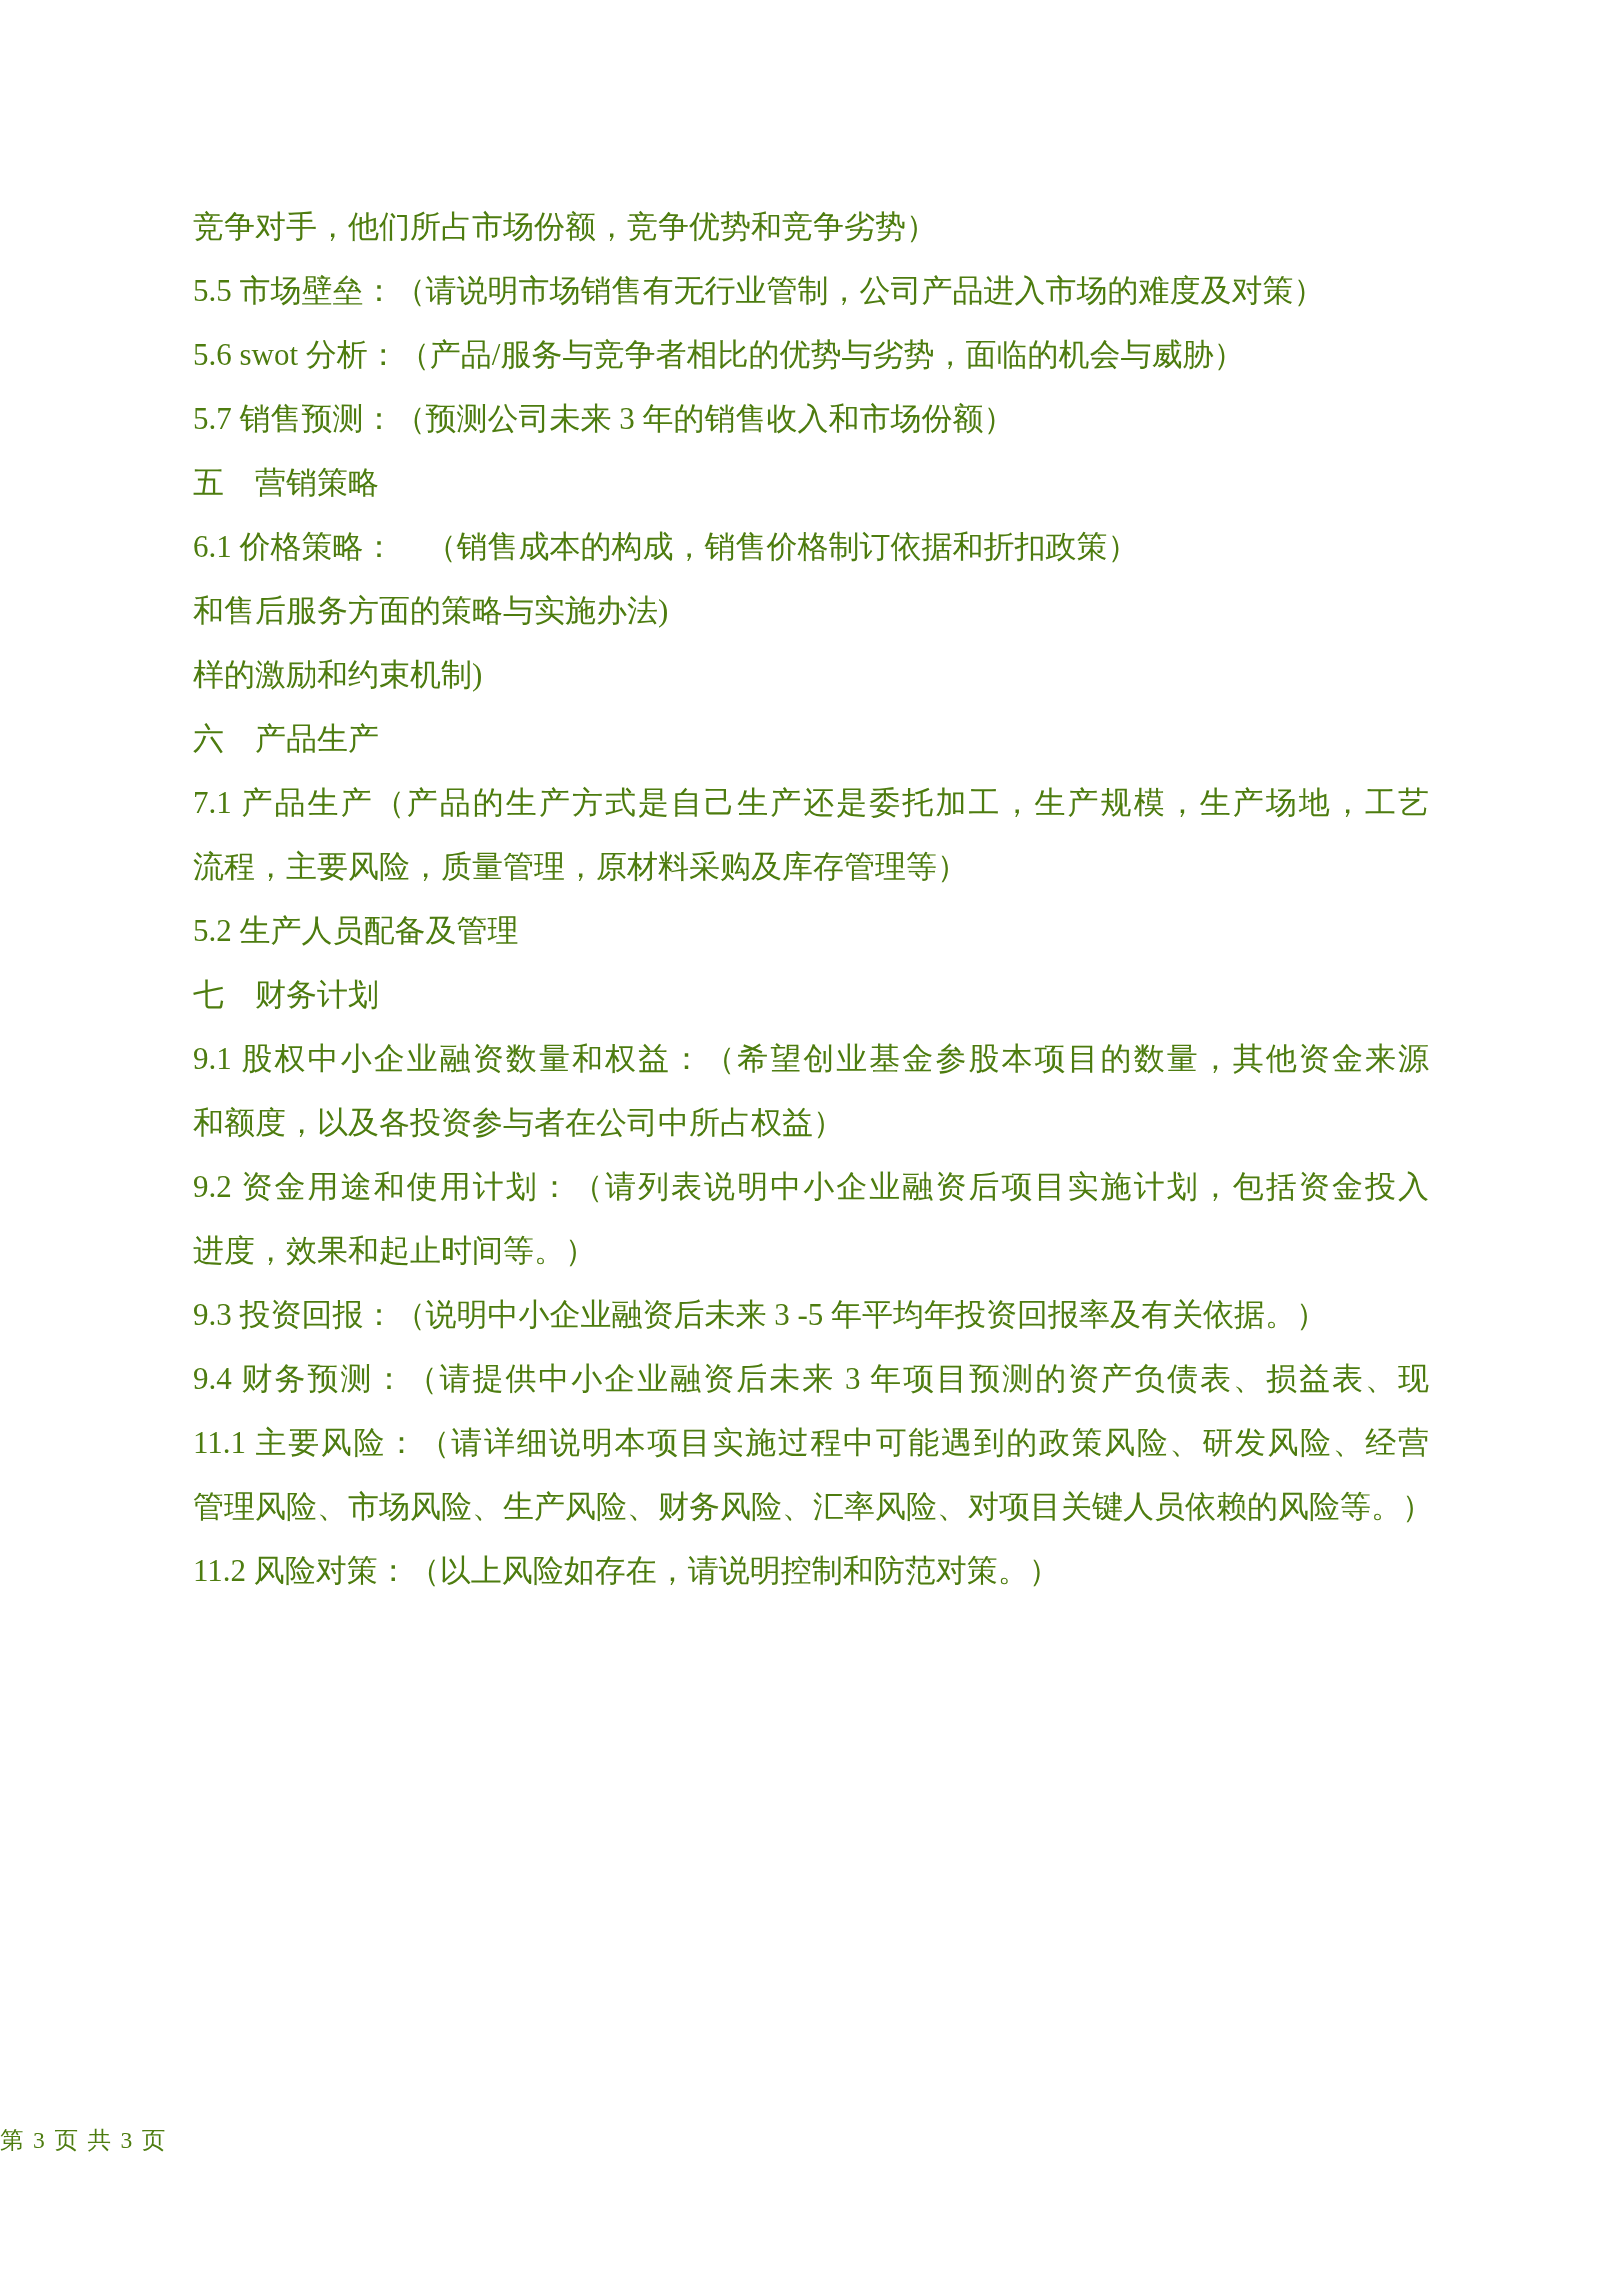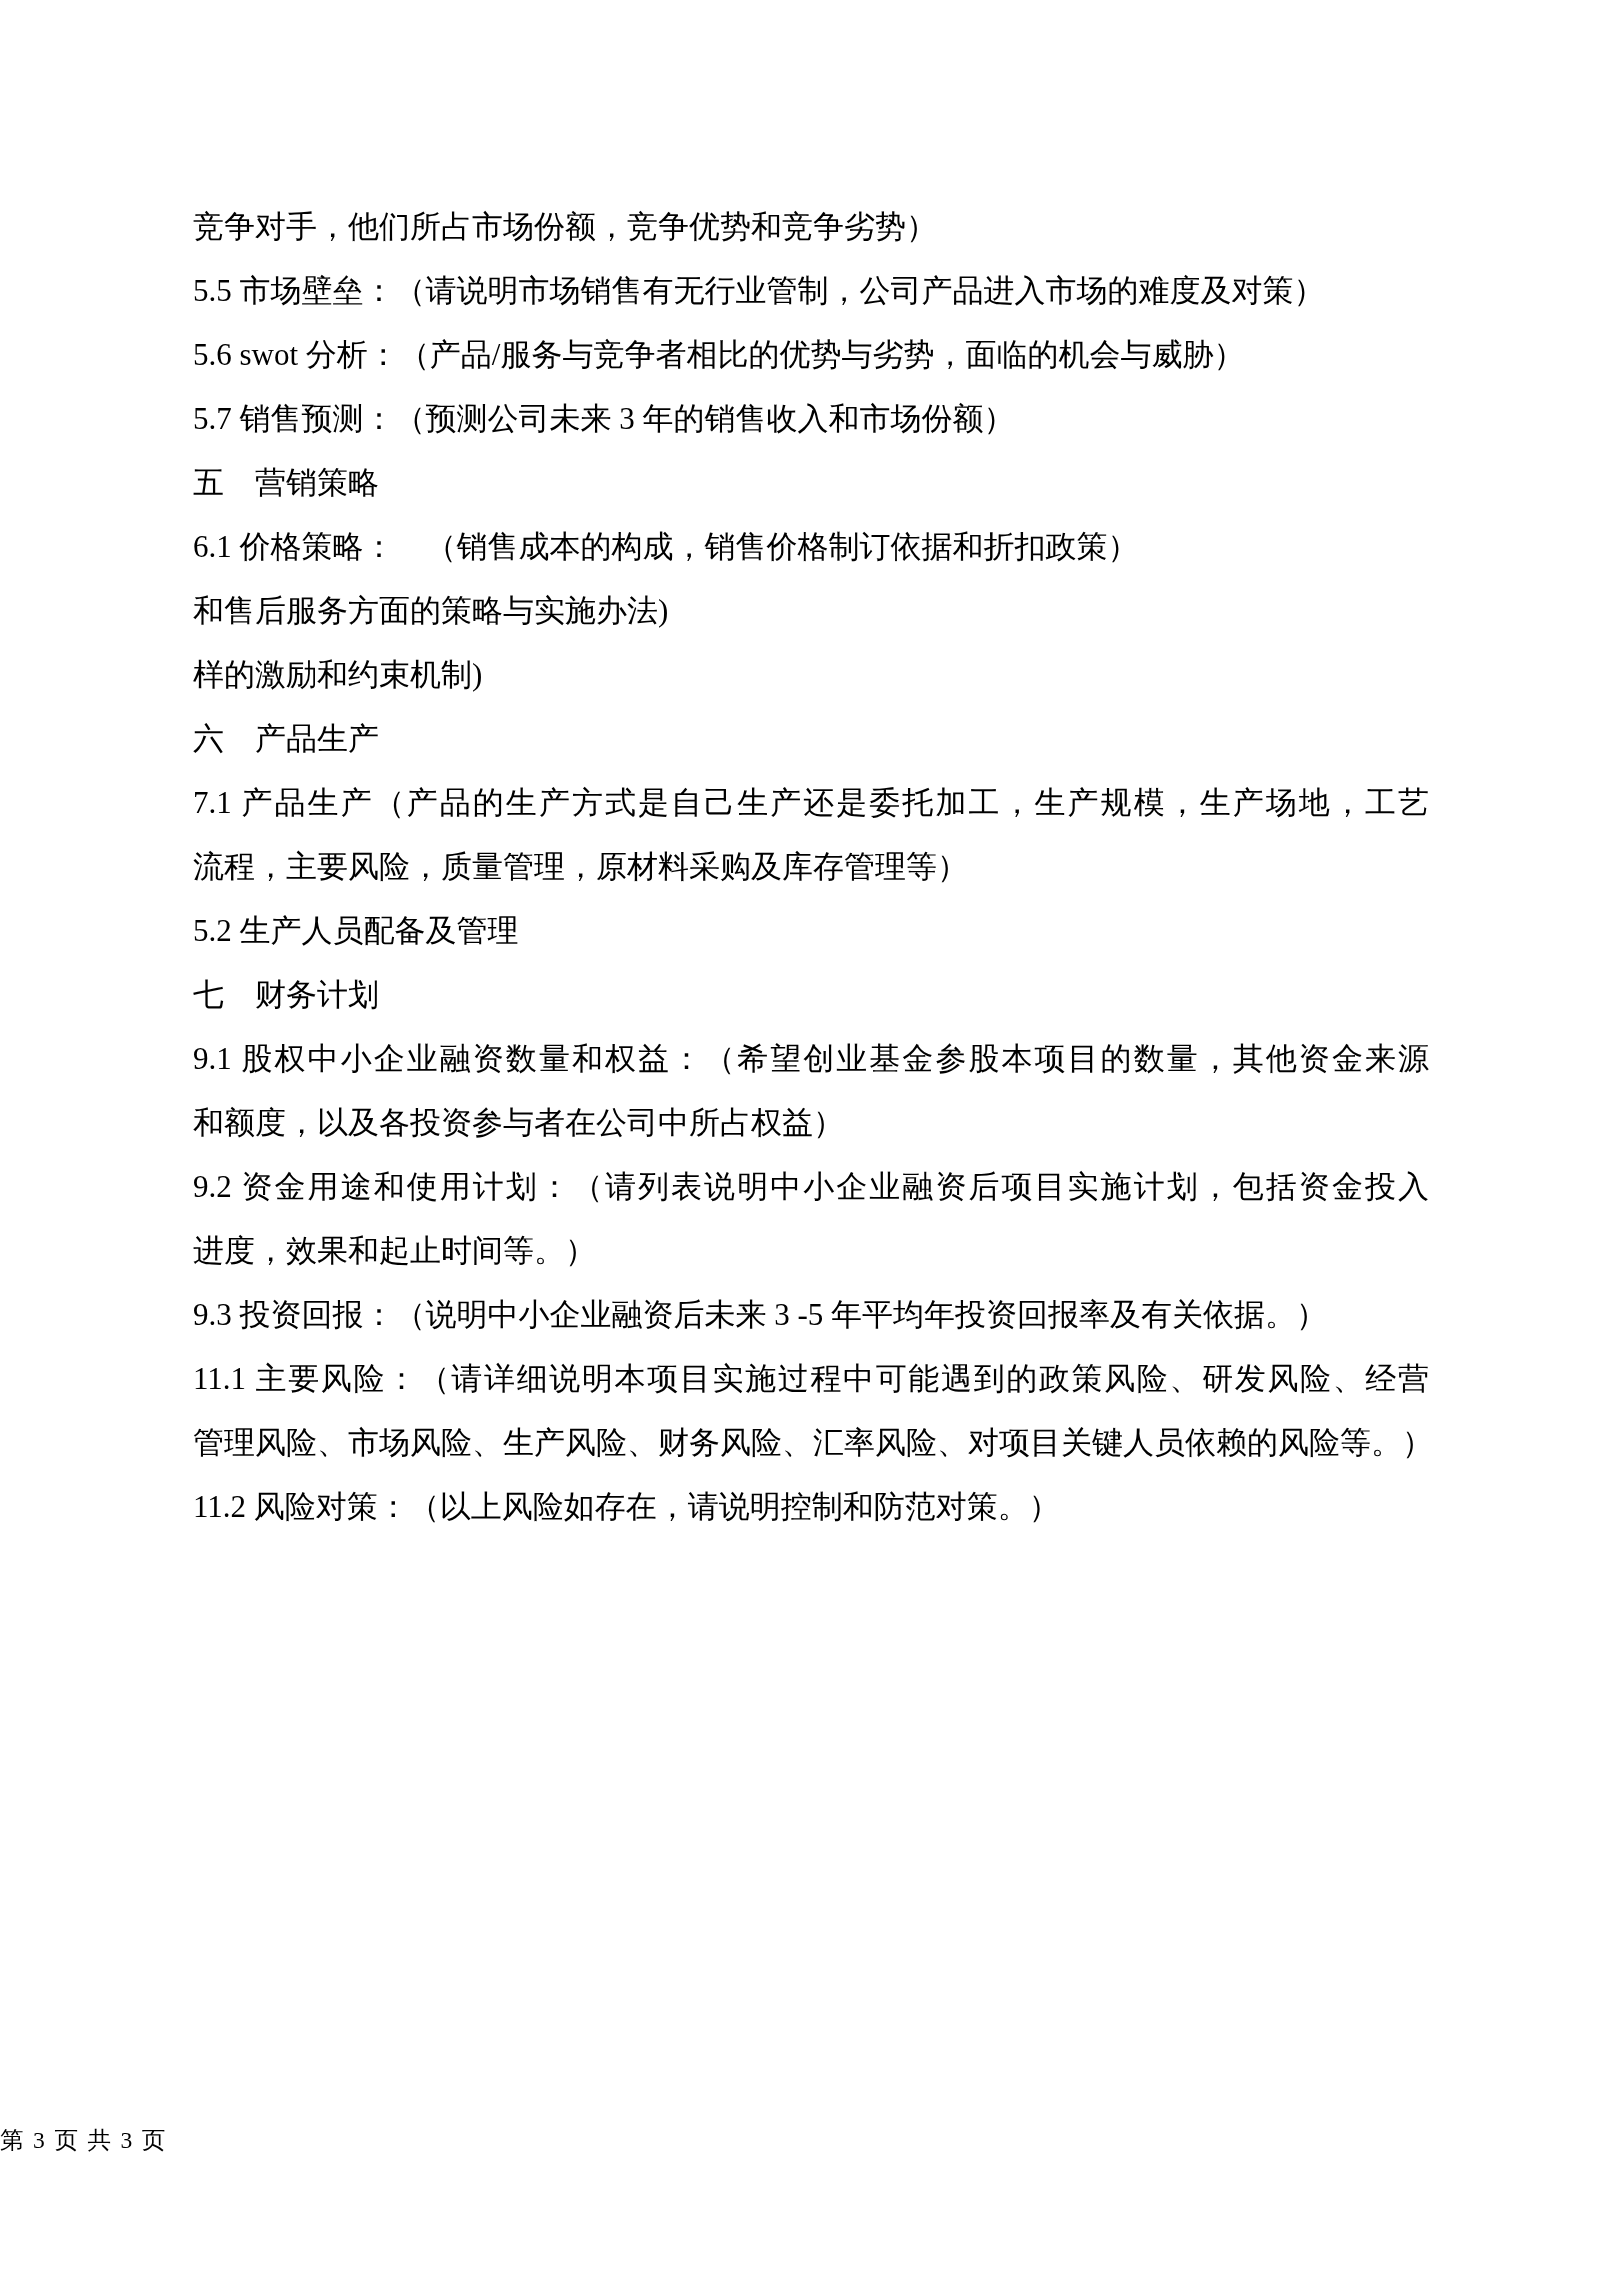--- a/index.html
+++ b/index.html
@@ -3,21 +3,21 @@
 <meta charset="utf-8">
 <style>
   html, body { margin: 0; padding: 0; background: #e8e8e8; }
   .page {
     position: relative;
     width: 1623px;
     height: 2294px;
     margin: 0 auto;
     background: #ffffff;
     font-family: "Liberation Serif", "DejaVu Serif", serif;
-    color: #000000;
+    color: #4d7c0f;
     overflow: hidden;
   }
   .text-block {
     position: absolute;
     left: 193px;
     top: 195px;
     width: 1236px;
     font-size: 31px;
     line-height: 64px;
   }
@@ -57,20 +57,21 @@
     <div class="line">六　产品生产</div>
     <div class="line fill">7.1 产品生产（产品的生产方式是自己生产还是委托加工，生产规模，生产场地，工艺</div>
     <div class="line">流程，主要风险，质量管理，原材料采购及库存管理等）</div>
     <div class="line">5.2 生产人员配备及管理</div>
     <div class="line">七　财务计划</div>
     <div class="line fill">9.1 股权中小企业融资数量和权益：（希望创业基金参股本项目的数量，其他资金来源</div>
     <div class="line">和额度，以及各投资参与者在公司中所占权益）</div>
     <div class="line fill">9.2 资金用途和使用计划：（请列表说明中小企业融资后项目实施计划，包括资金投入</div>
     <div class="line">进度，效果和起止时间等。）</div>
     <div class="line">9.3 投资回报：（说明中小企业融资后未来 3 -5 年平均年投资回报率及有关依据。）</div>
+    <div class="line fill">9.4 财务预测：（请提供中小企业融资后未来 3 年项目预测的资产负债表、损益表、现</div>
     <div class="line fill">11.1 主要风险：（请详细说明本项目实施过程中可能遇到的政策风险、研发风险、经营</div>
     <div class="line">管理风险、市场风险、生产风险、财务风险、汇率风险、对项目关键人员依赖的风险等。）</div>
     <div class="line">11.2 风险对策：（以上风险如存在，请说明控制和防范对策。）</div>
   </div>
 
   <div class="footer">第 3 页 共 3 页</div>
 </div>
 
 
 </body></html>

